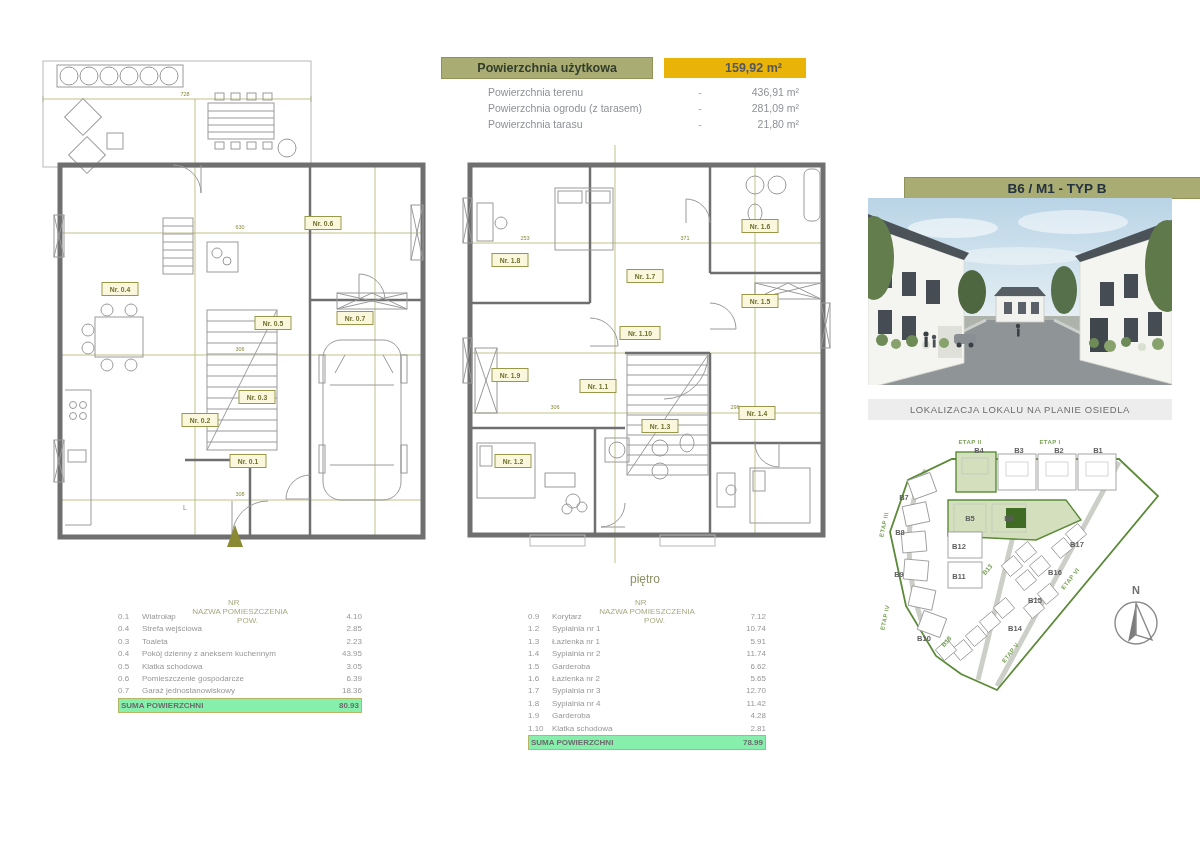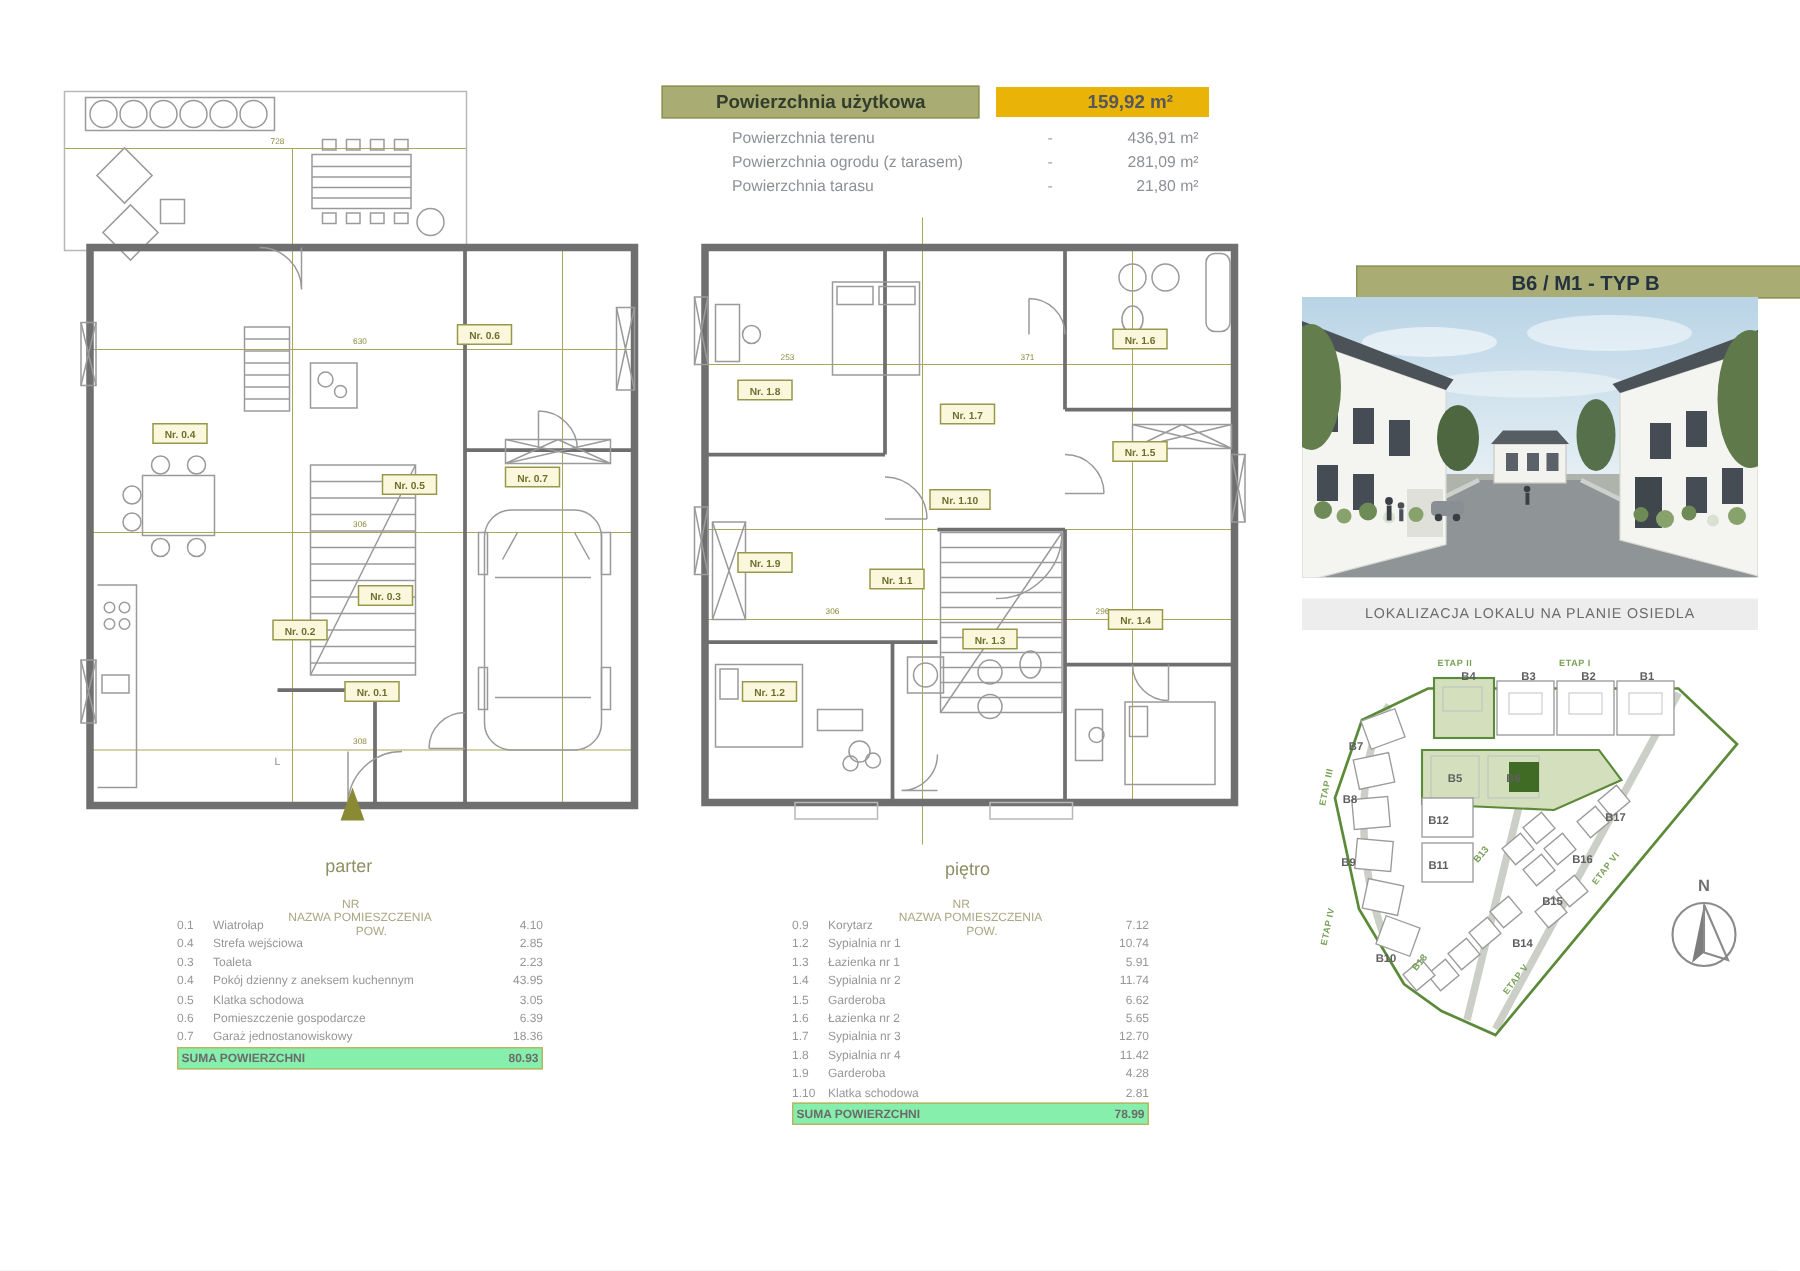--- a/index.html
+++ b/index.html
@@ -189,21 +189,20 @@
           <rect class="lblbox" x="-18" y="-6.5" width="36" height="13"></rect>
           <text class="lbltxt" y="3.2">Nr. 0.3</text>
         </g>
       <g transform="translate(213,406)">
           <rect class="lblbox" x="-18" y="-6.5" width="36" height="13"></rect>
           <text class="lbltxt" y="3.2">Nr. 0.1</text>
         </g>
     </g>
   </svg>
 
-  <div class="abs floor-caption" style="left:35px;top:570px;width:395px">parter</div>
 
   <div class="abs rtable" style="left:118px;top:598px;width:244px">
     <div class="trow thead">
       <span class="tnr">NR</span>
       <span class="tname">NAZWA POMIESZCZENIA</span>
       <span class="tpow">POW.</span>
     </div>
     <div class="trow">
         <span class="tnr">0.1</span>
         <span class="tname">Wiatrołap</span>

